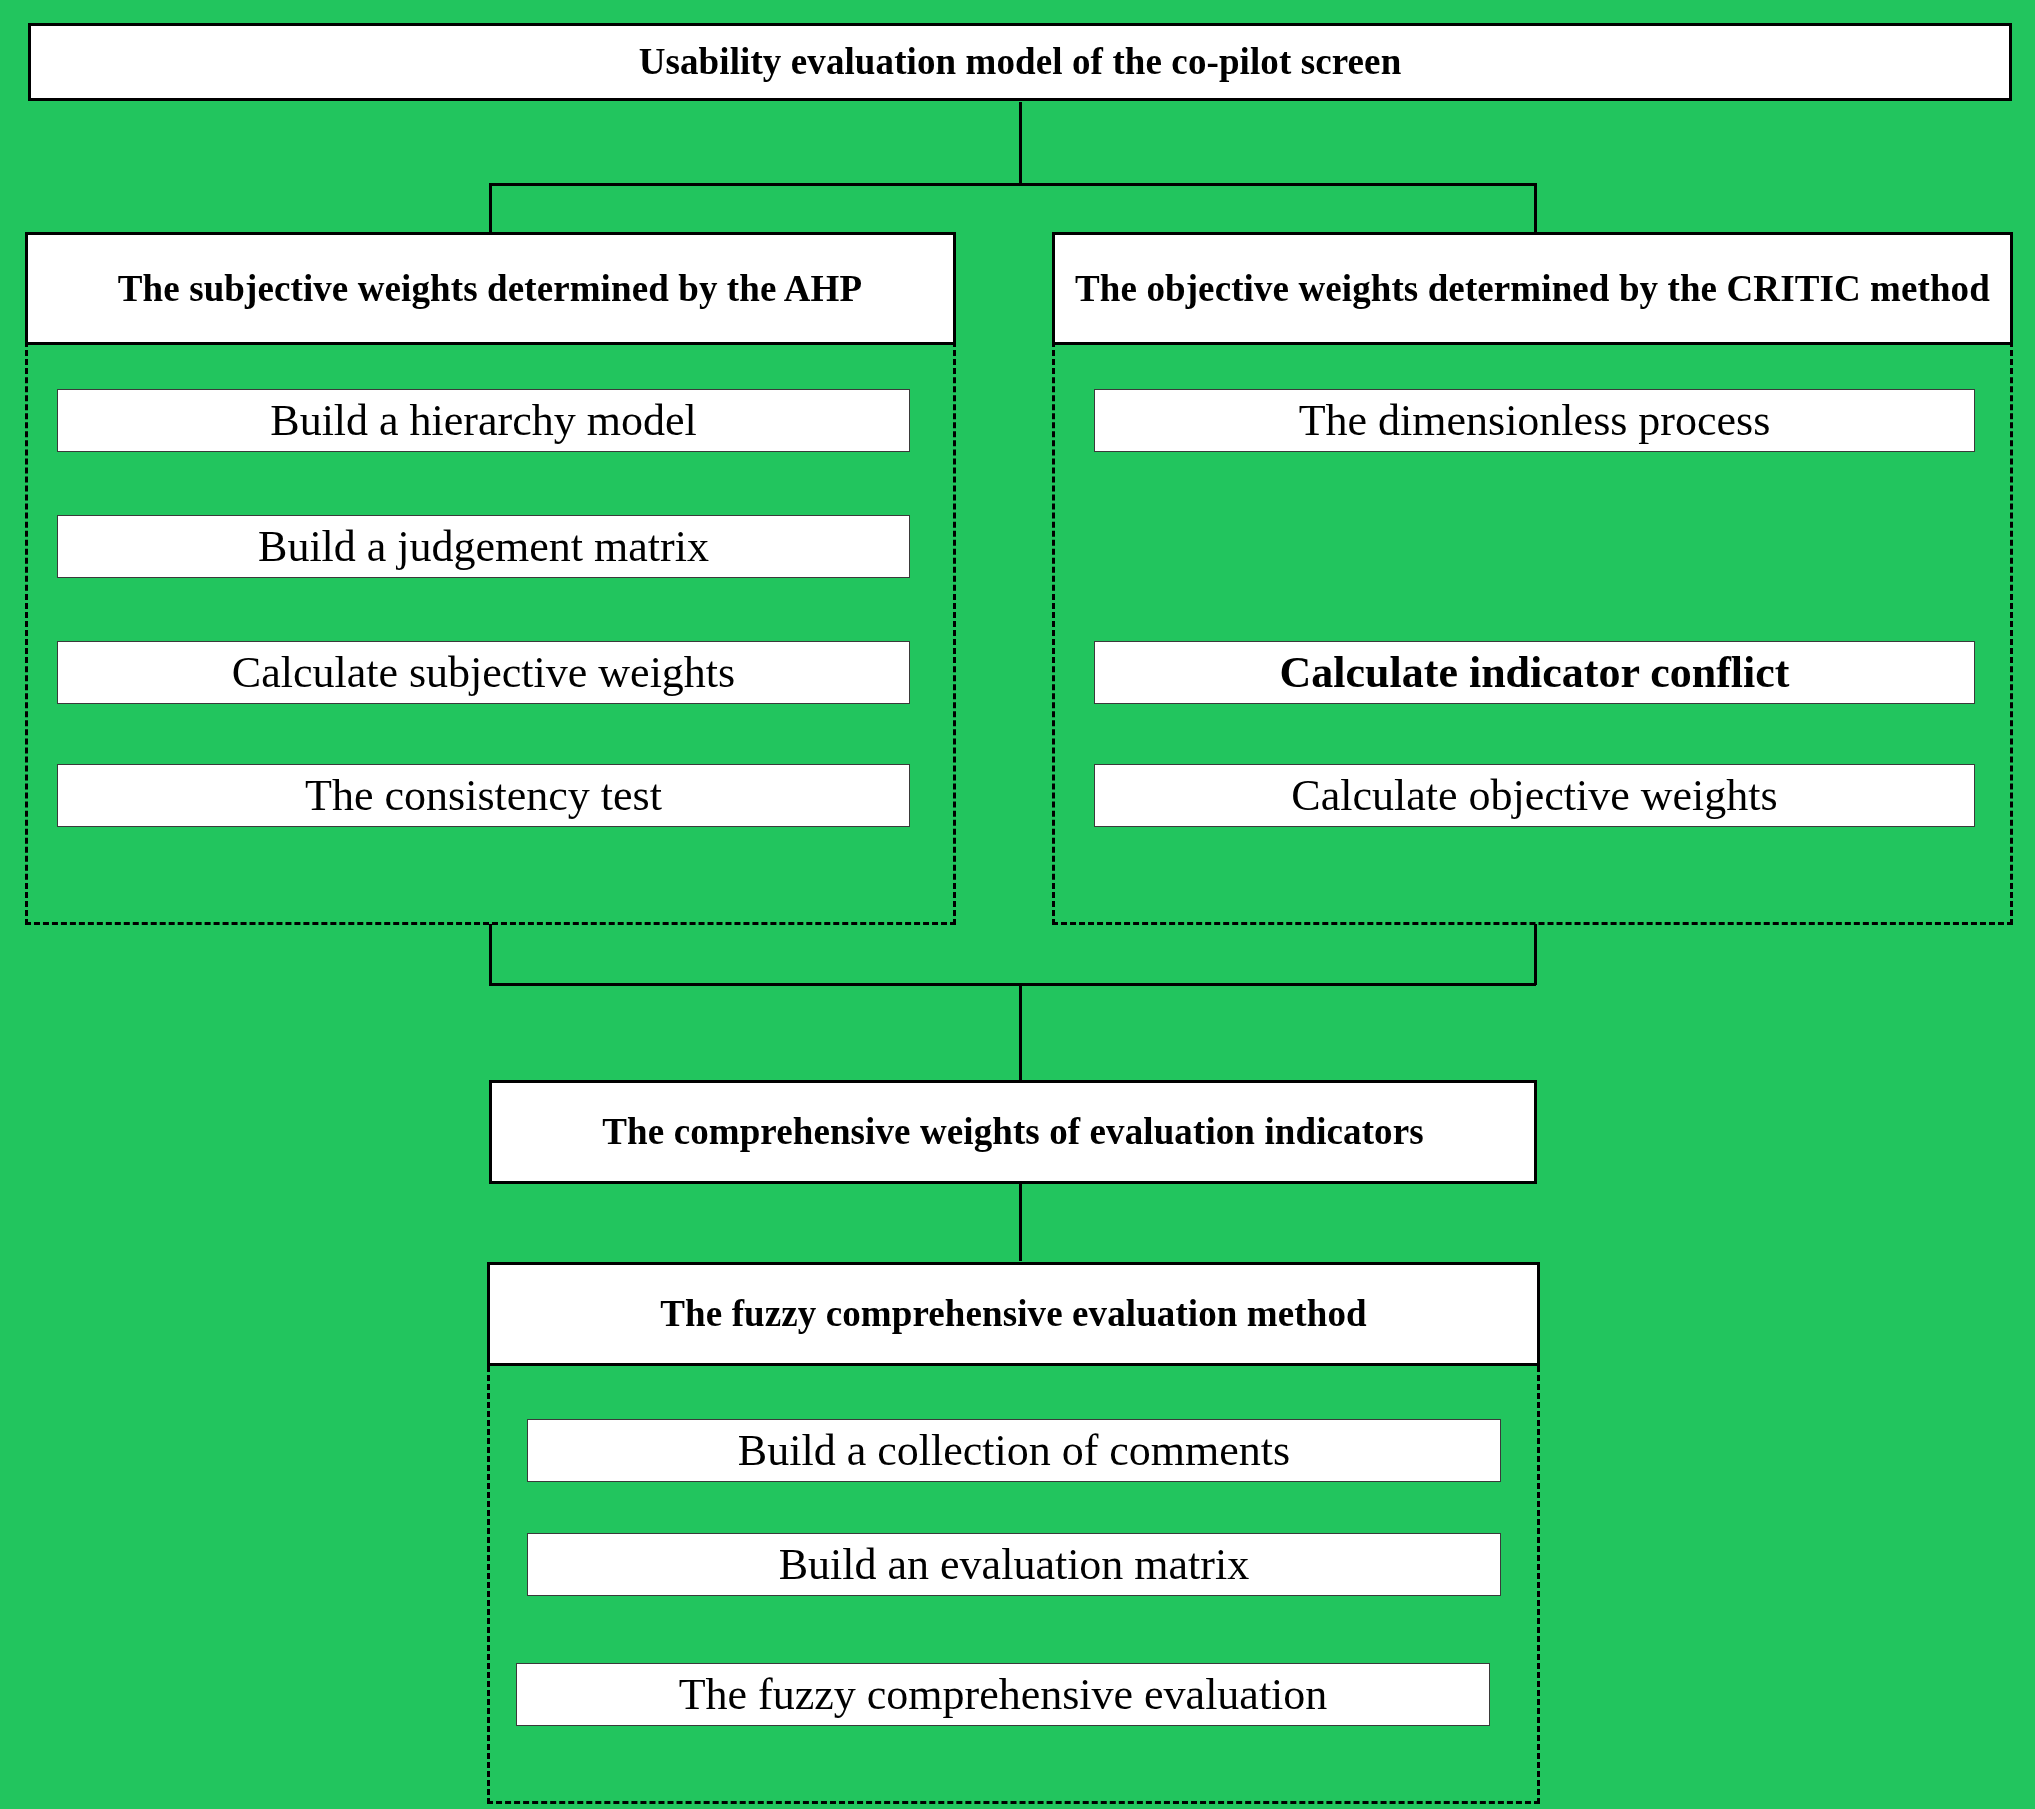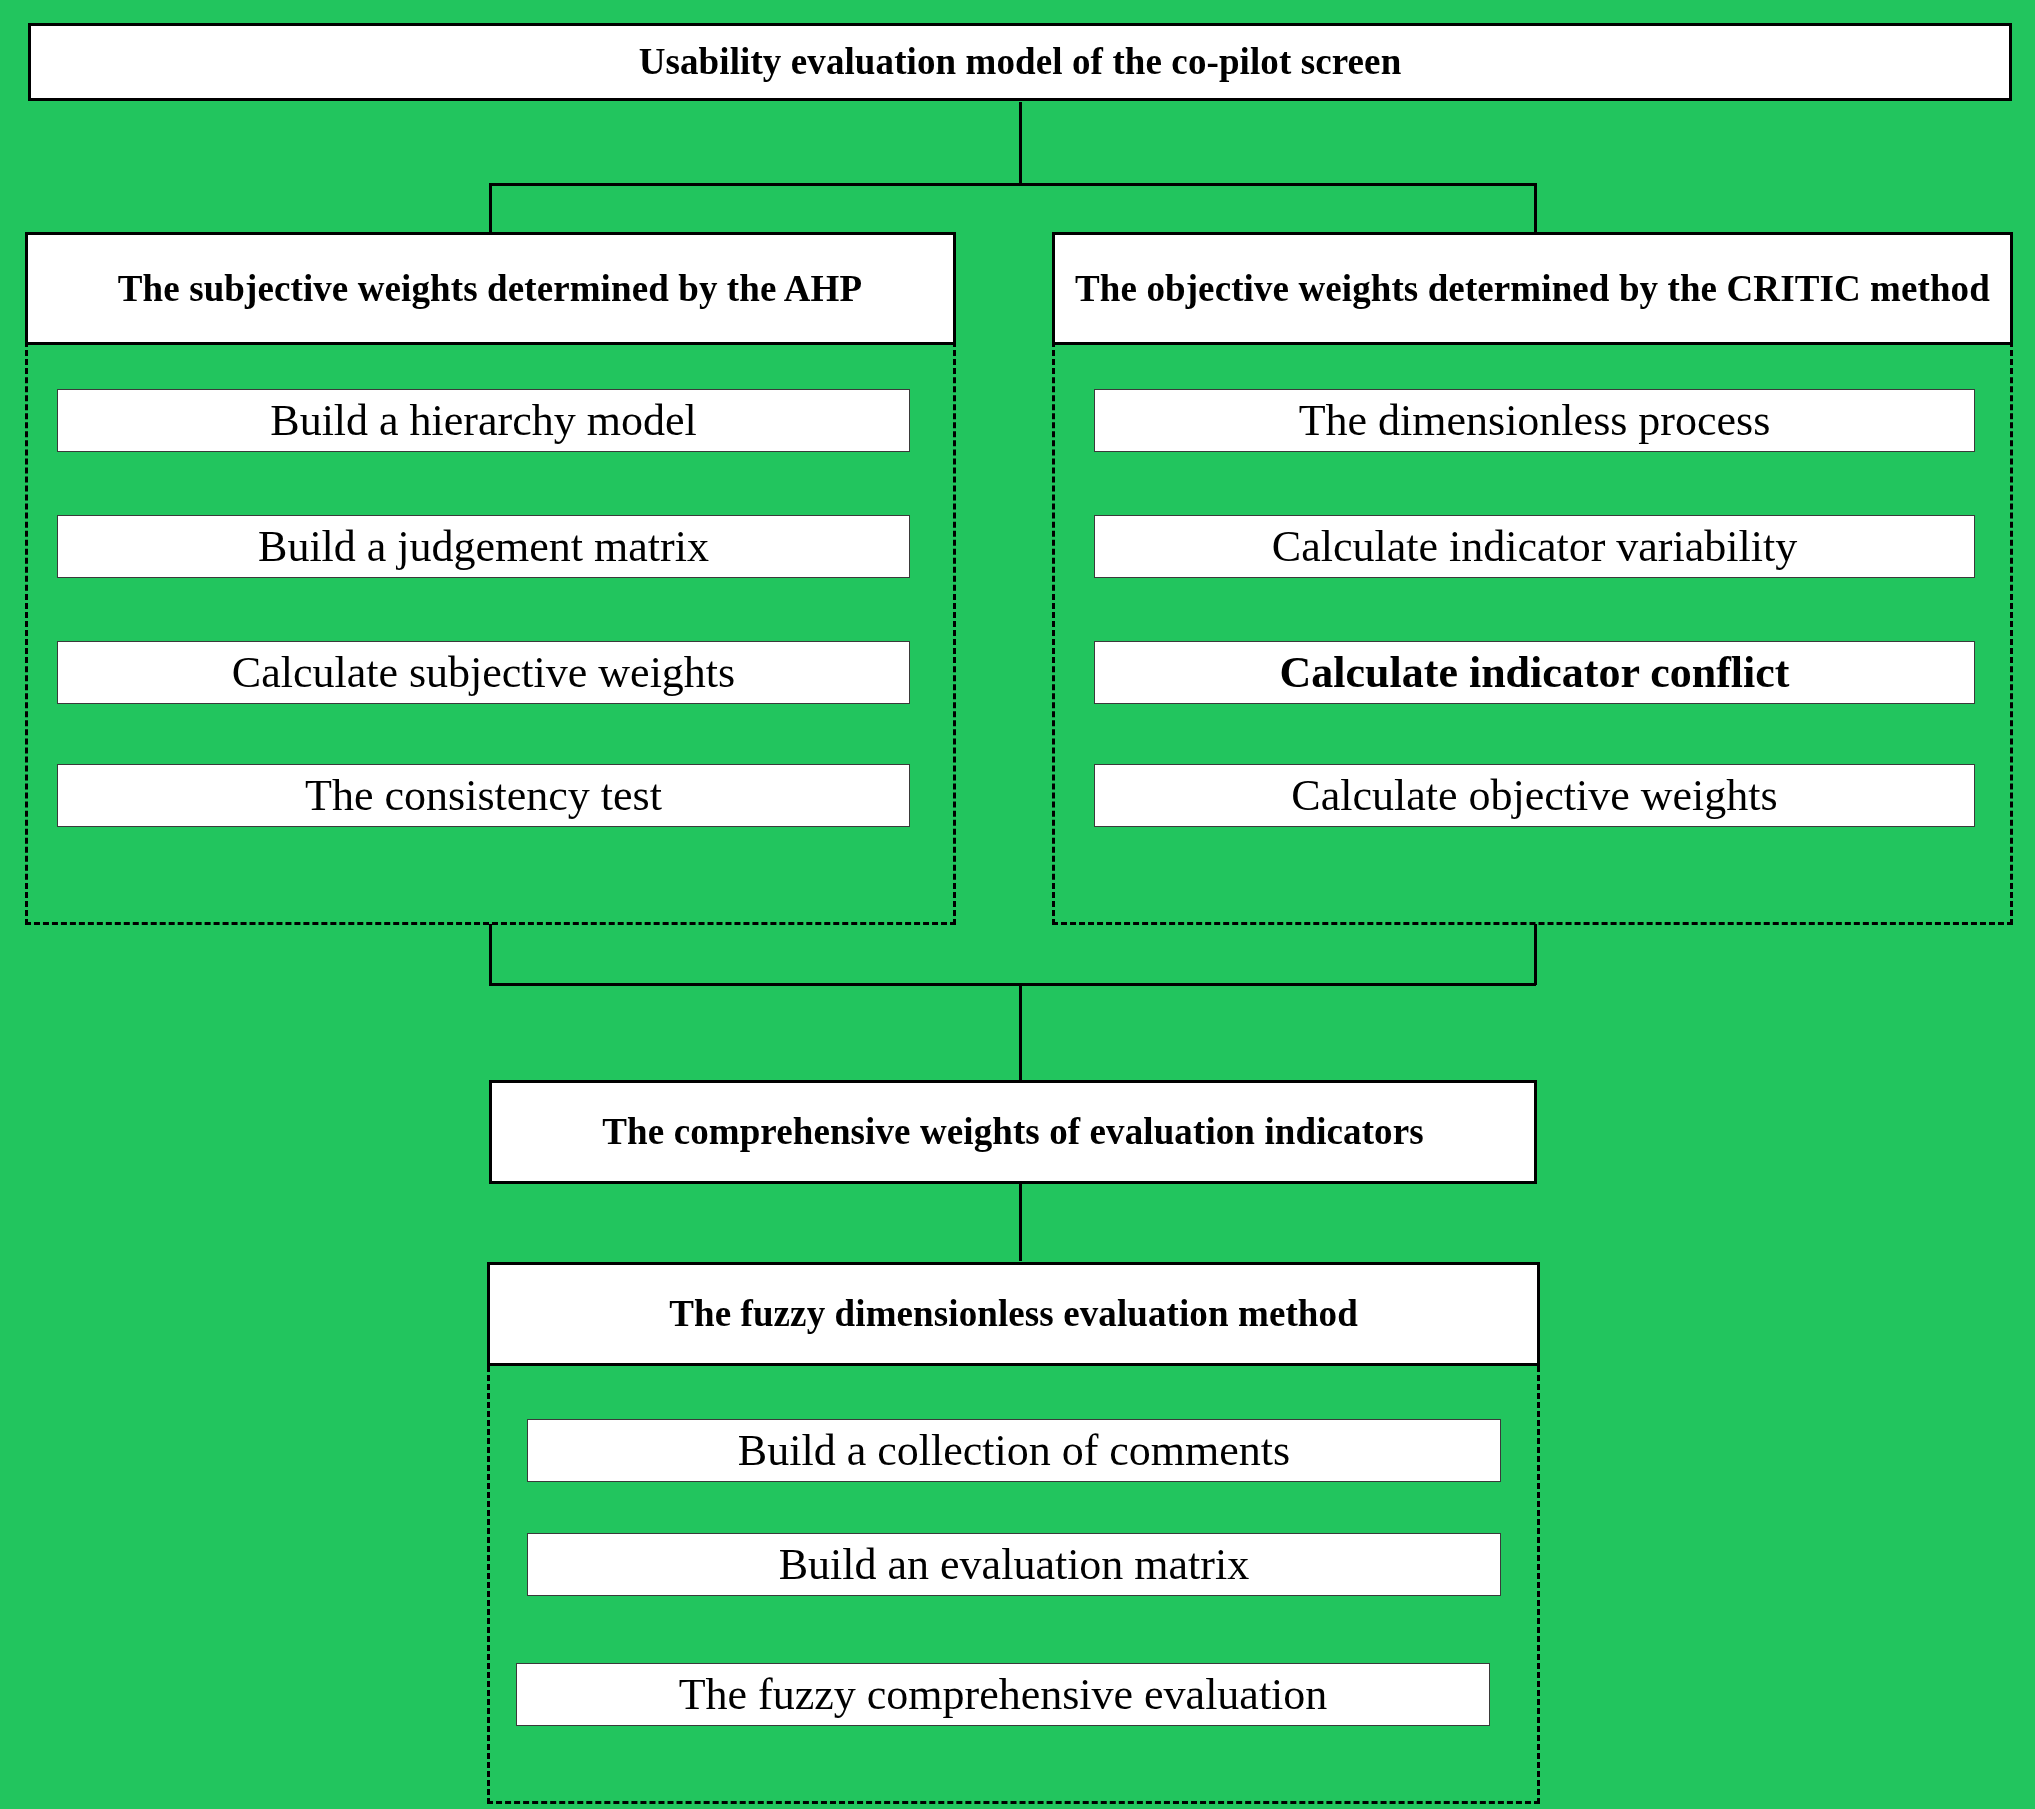--- a/index.html
+++ b/index.html
@@ -108,23 +108,20 @@
 
   <div class="group-dashed" style="left:1052px; top:341px; width:961px; height:584px;"></div>
 
   <div class="box node-primary" style="left:1052px; top:232px; width:961px; height:113px;">
     <span>The objective weights determined by the CRITIC method</span>
   </div>
 
   <div class="box node-step" style="left:1094px; top:389px; width:881px; height:63px;">
     <span>The dimensionless process</span>
   </div>
-  <div class="box node-step" style="left:1094px; top:515px; width:881px; height:63px;">
-    <span>Calculate indicator variability</span>
-  </div>
   <div class="box node-step" style="left:1094px; top:641px; width:881px; height:63px;font-weight:bold;">
     <span>Calculate indicator conflict</span>
   </div>
   <div class="box node-step" style="left:1094px; top:764px; width:881px; height:63px;">
     <span>Calculate objective weights</span>
   </div>
 
   <div class="conn conn-v" style="left:489px; top:924px; width:2.5px; height:61px;"></div>
   <div class="conn conn-v" style="left:1534px; top:924px; width:2.5px; height:61px;"></div>
   <div class="conn conn-h" style="left:489px; top:983px; width:1047px; height:2.5px;"></div>
@@ -132,21 +129,21 @@
 
   <div class="box node-primary" style="left:489px; top:1080px; width:1048px; height:104px;">
     <span>The comprehensive weights of evaluation indicators</span>
   </div>
 
   <div class="conn conn-v" style="left:1019px; top:1184px; width:2.5px; height:77px;"></div>
 
   <div class="group-dashed" style="left:487px; top:1366px; width:1053px; height:438px;"></div>
 
   <div class="box node-primary" style="left:487px; top:1262px; width:1053px; height:104px;">
-    <span>The fuzzy dimensionless evaluation method</span>
+    <span>The fuzzy comprehensive evaluation method</span>
   </div>
 
   <div class="box node-step" style="left:527px; top:1403px; width:974px; height:63px;margin-top:16px;">
     <span>Build a collection of comments</span>
   </div>
   <div class="box node-step" style="left:527px; top:1533px; width:974px; height:63px;">
     <span>Build an evaluation matrix</span>
   </div>
   <div class="box node-step" style="left:516px; top:1663px; width:974px; height:63px;">
     <span>The fuzzy comprehensive evaluation</span>

